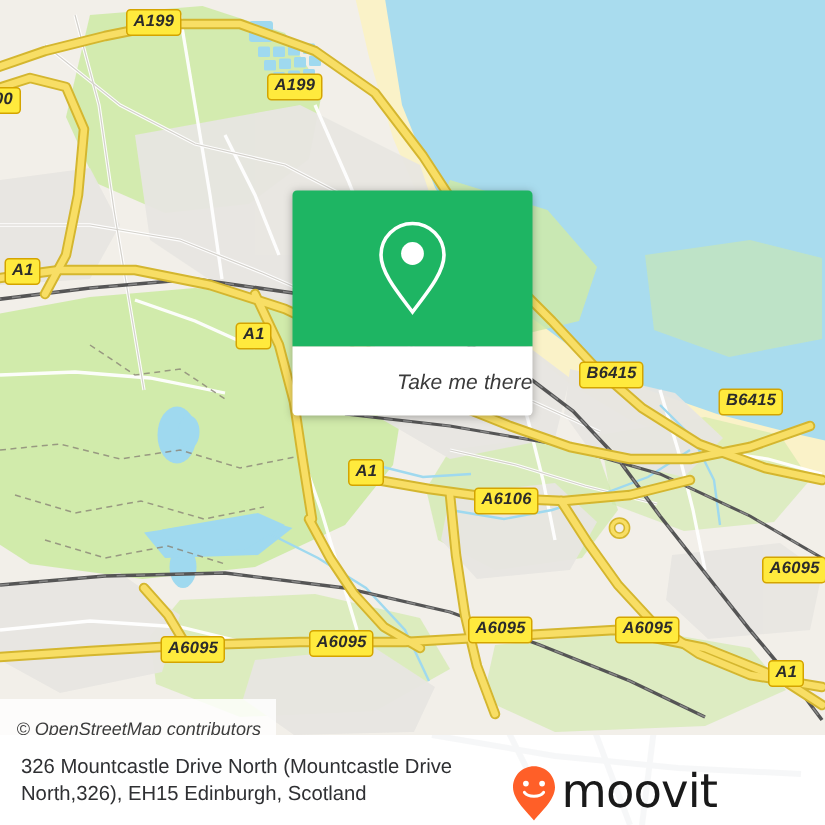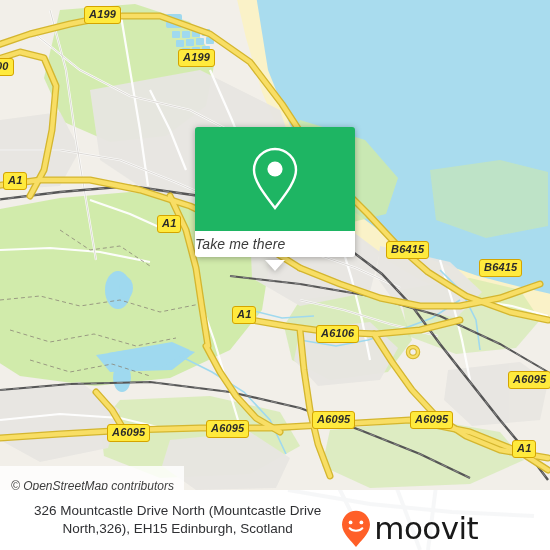--- a/index.html
+++ b/index.html
@@ -69,24 +69,24 @@
     display: flex;
     align-items: center;
     justify-content: center;
   }
   #callout-pin {
     display: block;
   }
   #callout-footer {
     background: #ffffff;
     border-radius: 0 0 3px 3px;
-    height: 26px;
+    height: 46px;
     display: flex;
     align-items: center;
-    justify-content: flex-start;
+    justify-content: flex-end;
   }
   #callout-label {
     color: #3b3b3b;
     font-size: 14px;
     font-family: "Liberation Sans", sans-serif;
     letter-spacing: 0.1px;
   }
   #callout-tail {
     position: absolute;
     left: 70px;
@@ -138,21 +138,20 @@
   }
   #footer-inner {
     position: relative;
     width: 492px;
     height: 60px;
     display: flex;
     align-items: center;
     justify-content: space-between;
     padding: 0 14px 0 14px;
     box-sizing: border-box;
-    text-align: center;
   }
   #footer-address {
     font-size: 13.5px;
     line-height: 18px;
     color: #2f3033;
     max-width: 370px;
     font-family: "Liberation Sans", sans-serif;
   }
   #brand {
     display: flex;

